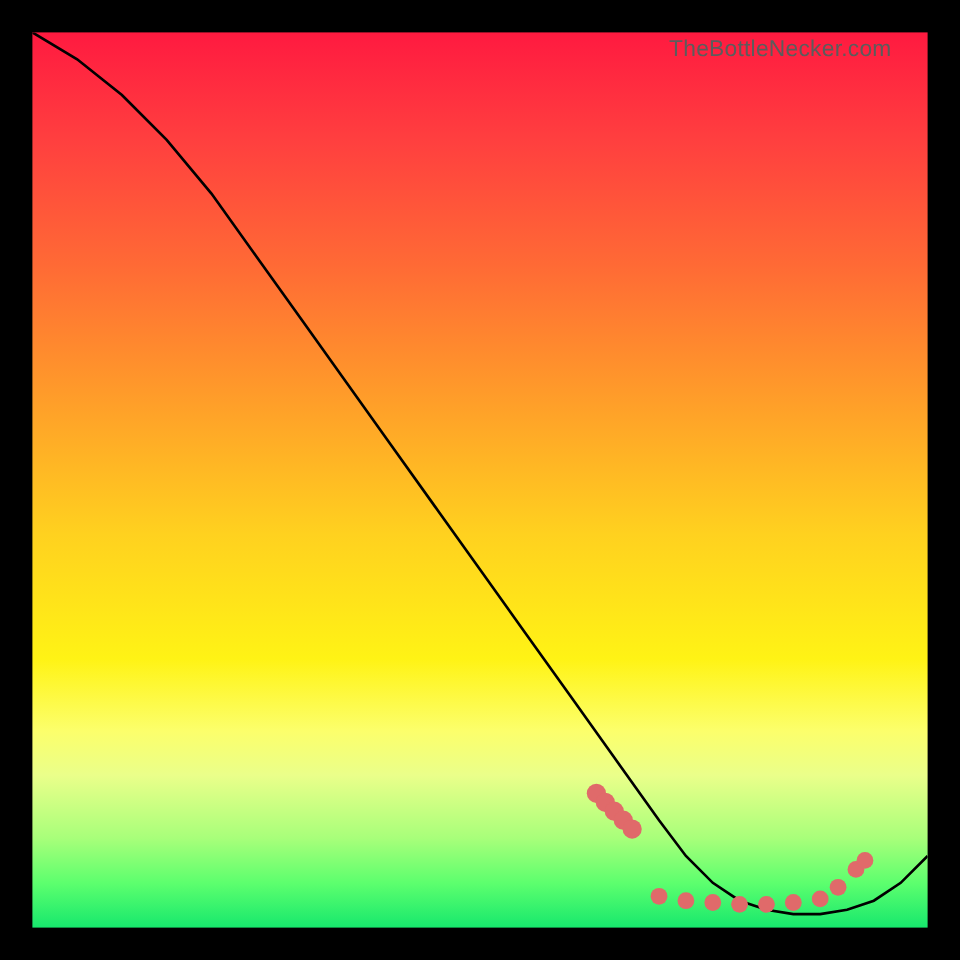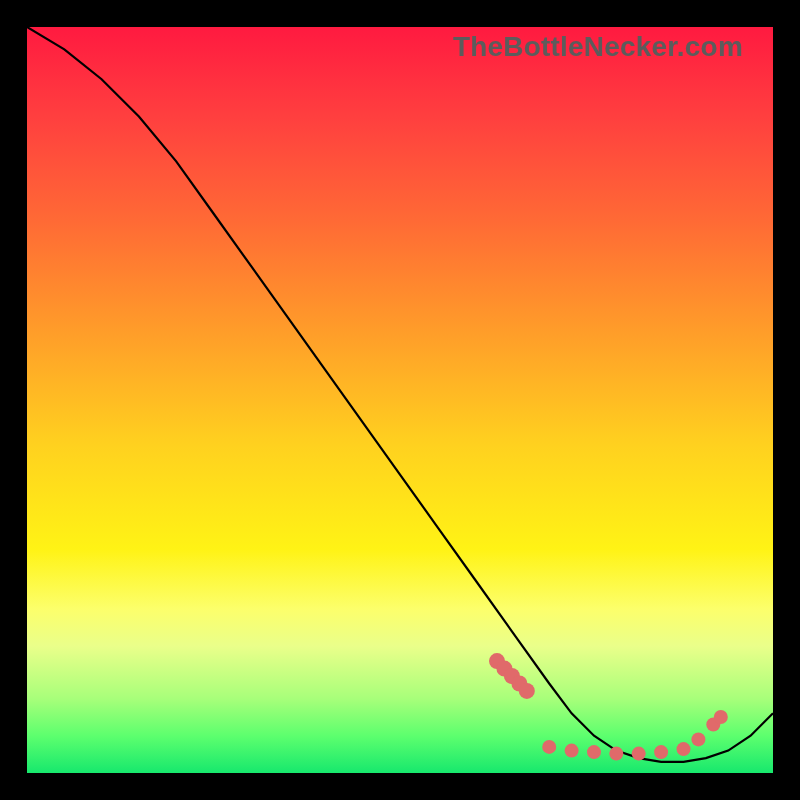--- a/index.html
+++ b/index.html
@@ -34,22 +34,22 @@
       #eaff8a 83%,
       #a8ff7a 90%,
       #5dff6e 95%,
       #17e86d 100%);
   }
   .watermark {
     position: absolute;
     top: 4px;
     right: 30px;
     color: #5c5c5c;
-    font-size: 28px;
-    font-weight: 700;
+    font-size: 19px;
+    font-weight: 400;
     letter-spacing: 0.2px;
     user-select: none;
   }
   svg.overlay {
     position: absolute;
     left: 0;
     top: 0;
     width: 746px;
     height: 746px;
   }

